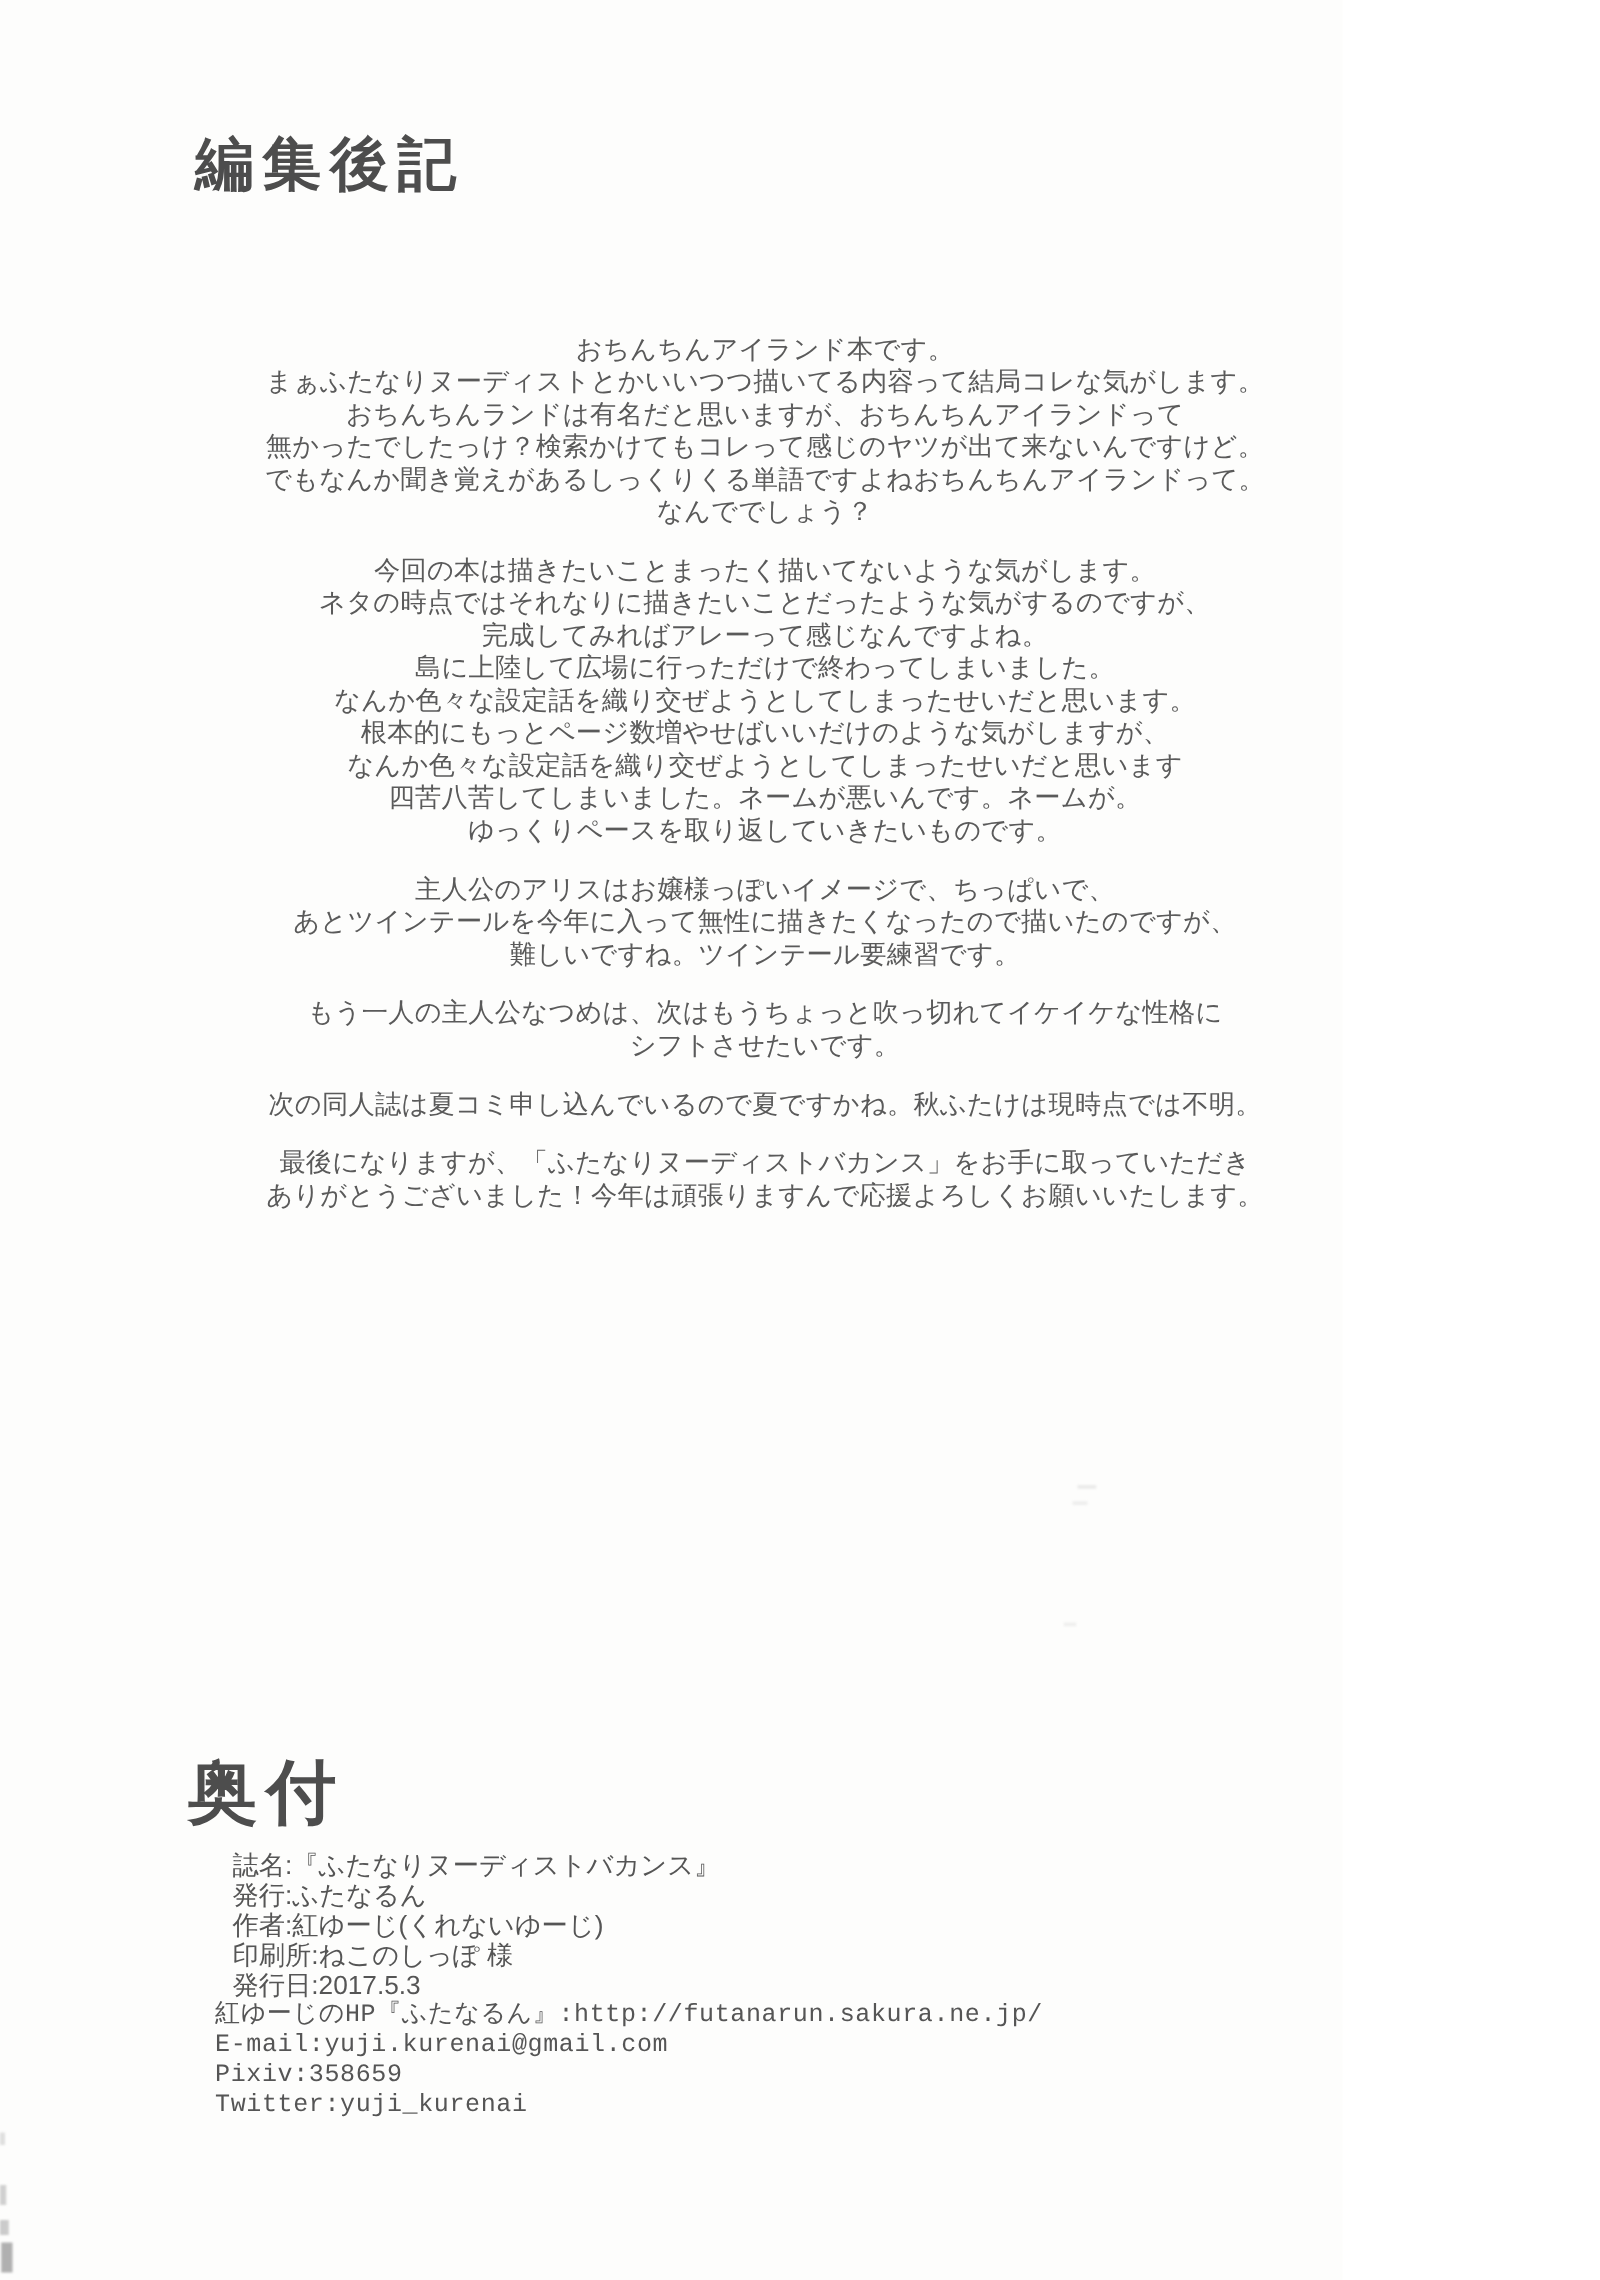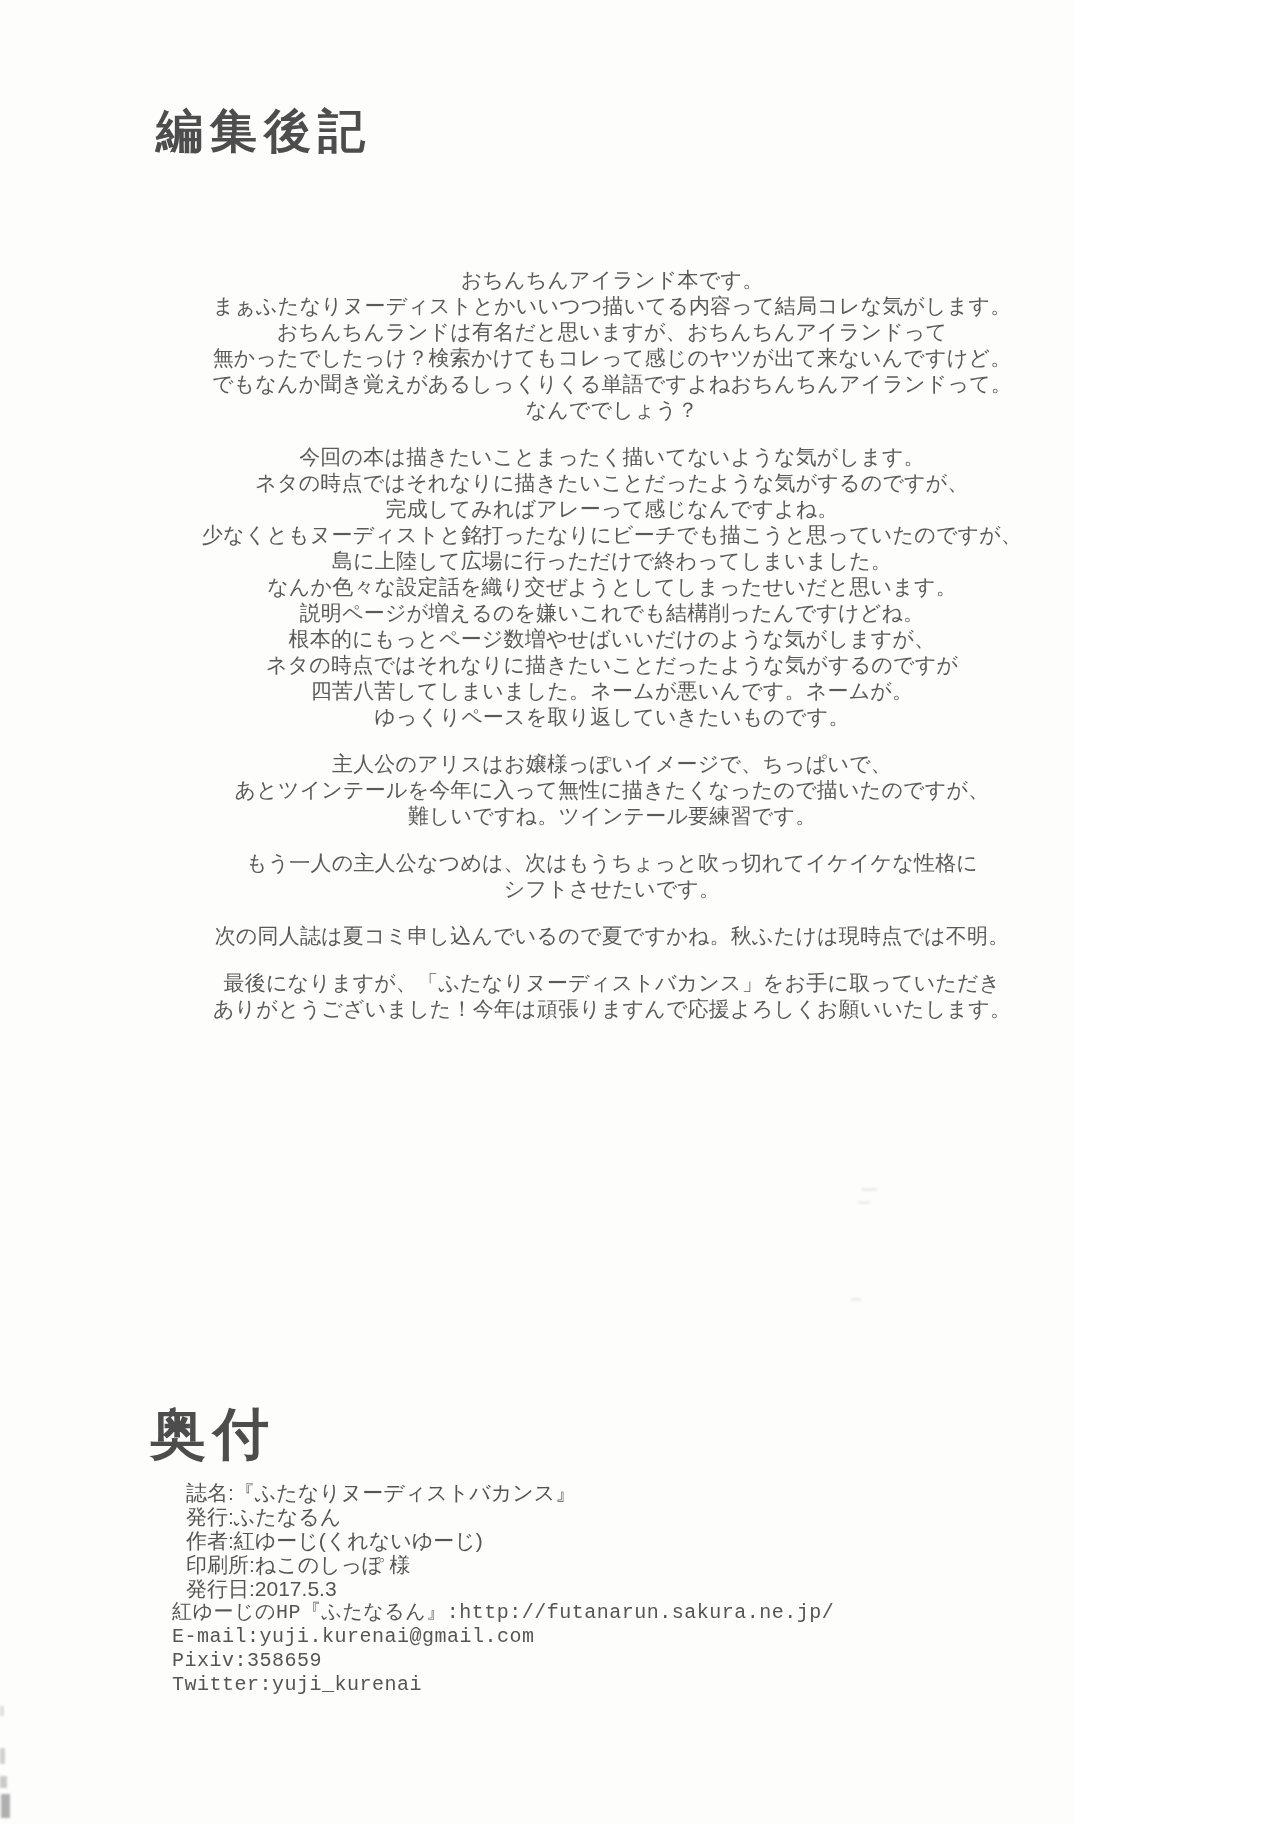--- a/index.html
+++ b/index.html
@@ -104,26 +104,24 @@
         <div class="line">まぁふたなりヌーディストとかいいつつ描いてる内容って結局コレな気がします。</div>
         <div class="line">おちんちんランドは有名だと思いますが、おちんちんアイランドって</div>
         <div class="line">無かったでしたっけ？検索かけてもコレって感じのヤツが出て来ないんですけど。</div>
         <div class="line">でもなんか聞き覚えがあるしっくりくる単語ですよねおちんちんアイランドって。</div>
         <div class="line">なんででしょう？</div>
       </div>
       <div class="para">
         <div class="line">今回の本は描きたいことまったく描いてないような気がします。</div>
         <div class="line">ネタの時点ではそれなりに描きたいことだったような気がするのですが、</div>
         <div class="line">完成してみればアレーって感じなんですよね。</div>
-        <div class="line">少なくともヌーディストと銘打ったなりにビーチでも描こうと思っていたのですが、</div>
         <div class="line">島に上陸して広場に行っただけで終わってしまいました。</div>
         <div class="line">なんか色々な設定話を織り交ぜようとしてしまったせいだと思います。</div>
-        <div class="line">説明ページが増えるのを嫌いこれでも結構削ったんですけどね。</div>
         <div class="line">根本的にもっとページ数増やせばいいだけのような気がしますが、</div>
-        <div class="line">ネタの時点ではそれなりに描きたいことだったような気がするのですが</div>
+        <div class="line">なんか色々な設定話を織り交ぜようとしてしまったせいだと思います</div>
         <div class="line">四苦八苦してしまいました。ネームが悪いんです。ネームが。</div>
         <div class="line">ゆっくりペースを取り返していきたいものです。</div>
       </div>
       <div class="para">
         <div class="line">主人公のアリスはお嬢様っぽいイメージで、ちっぱいで、</div>
         <div class="line">あとツインテールを今年に入って無性に描きたくなったので描いたのですが、</div>
         <div class="line">難しいですね。ツインテール要練習です。</div>
       </div>
       <div class="para">
         <div class="line">もう一人の主人公なつめは、次はもうちょっと吹っ切れてイケイケな性格に</div>

